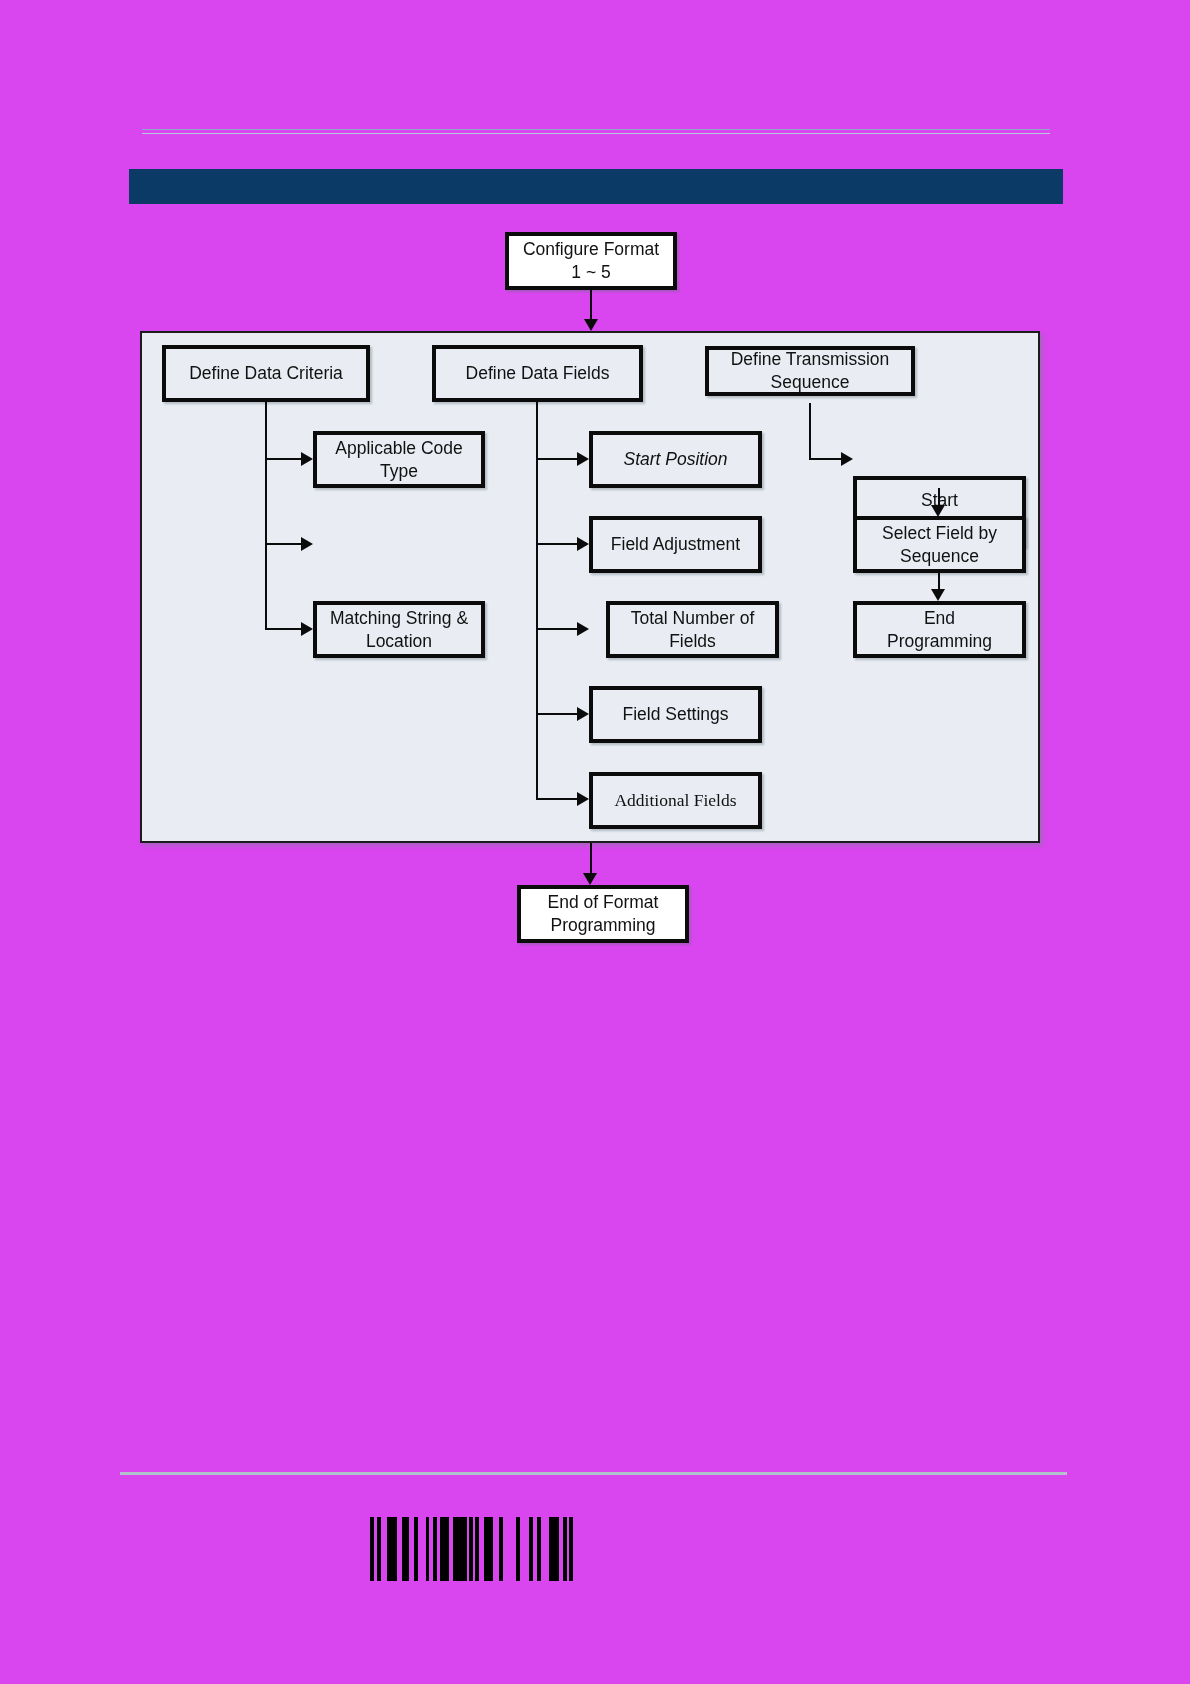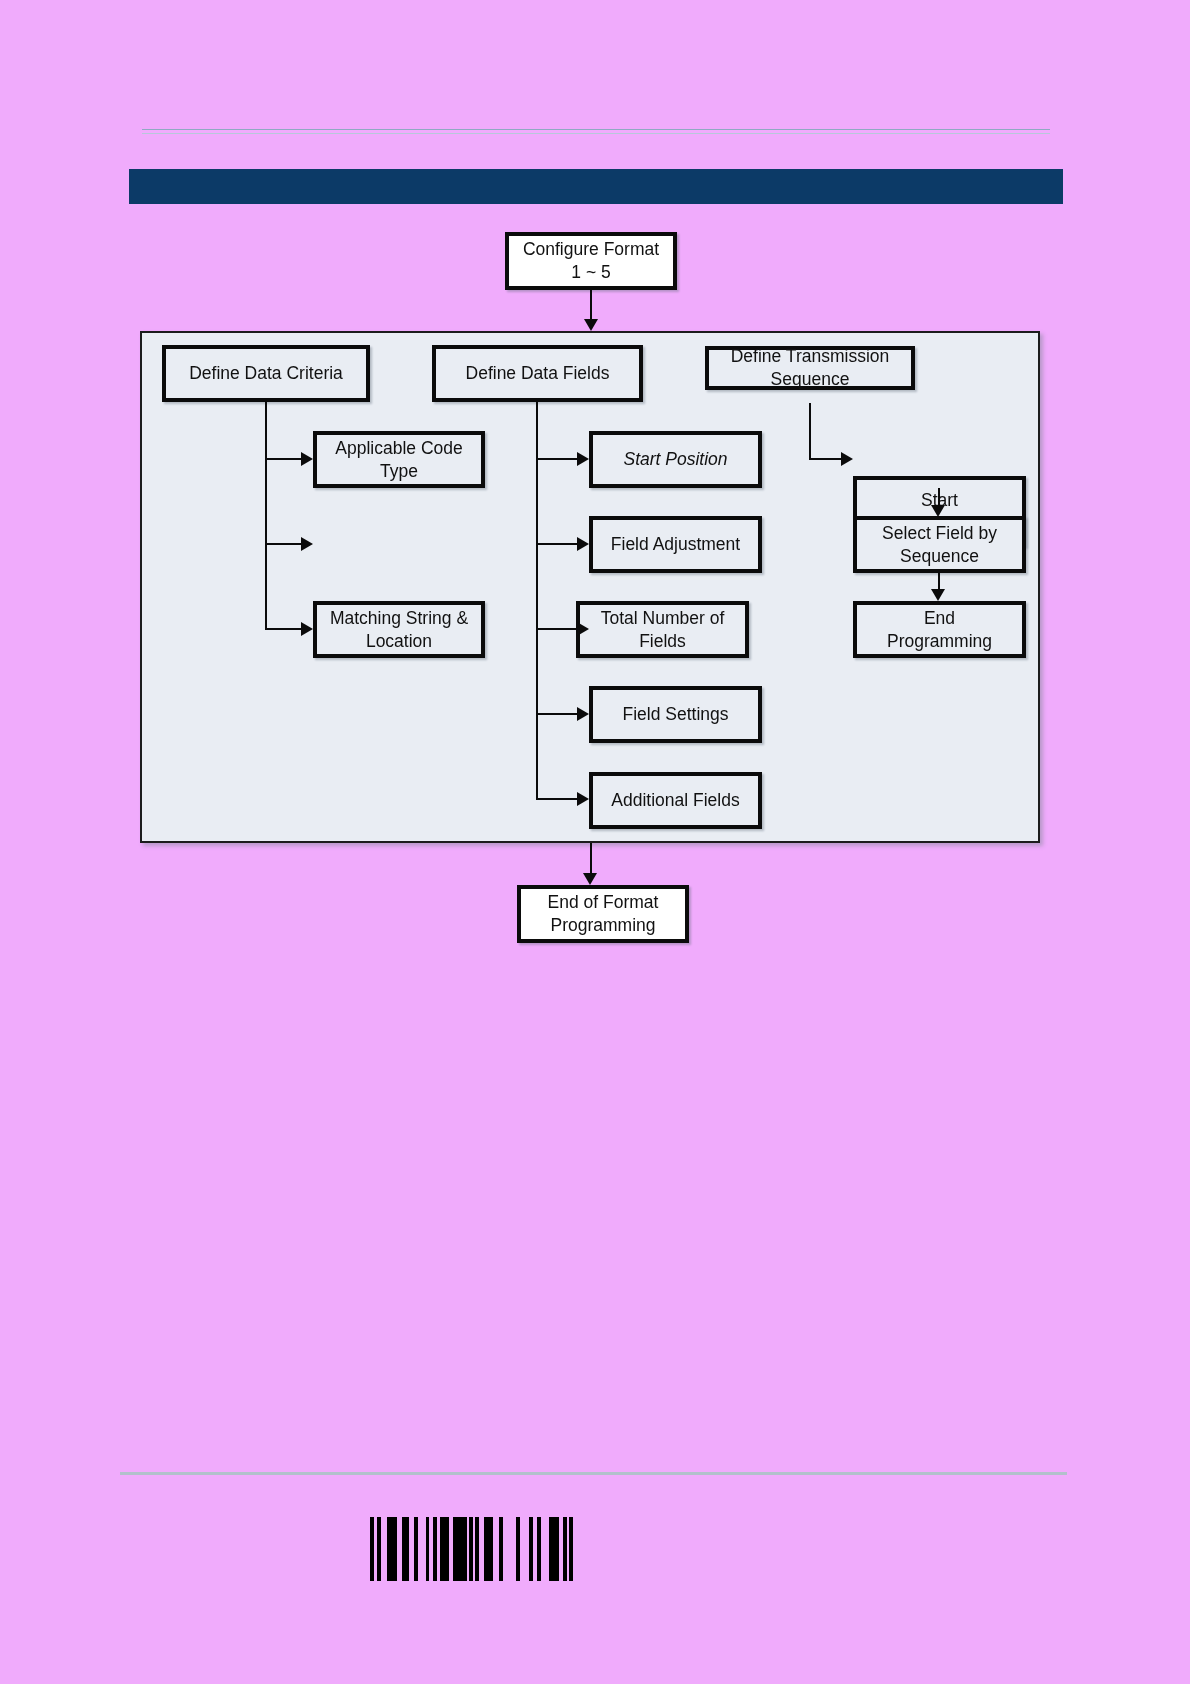--- a/index.html
+++ b/index.html
@@ -1,19 +1,19 @@
 <!DOCTYPE html>
 <html><head>
 <meta charset="utf-8">
 <style>
   html,body{margin:0;padding:0;background:#ffffff;}
   .page{
     position:relative;
     width:1190px;height:1684px;
-    background:#f0abfc;
+    background:#d946ef;
     font-family:"Liberation Sans", sans-serif;
     color:#111;
     overflow:hidden;
   }
   
   .top-rule{
     position:absolute;left:142px;top:129px;width:908px;height:3px;
     border-top:1px solid #8fa9c2;border-bottom:1px solid #b7c8da;
   }
   .bottom-rule{
@@ -71,34 +71,34 @@
   <div class="node outer" style="left:505px;top:232px;width:172px;height:58px;">Configure Format
 1 ~ 5</div>
 
   <div class="vline" style="left:590px;top:290px;height:30px;"></div>
   <div class="arr-down" style="left:584px;top:319px;"></div>
 
   <div class="flow-container"></div>
 
   <div class="node" style="left:162px;top:345px;width:208px;height:57px;">Define Data Criteria</div>
   <div class="node" style="left:432px;top:345px;width:211px;height:57px;">Define Data Fields</div>
-  <div class="node" style="left:705px;top:346px;width:210px;height:44px;">Define Transmission
+  <div class="node" style="left:705px;top:346px;width:210px;height:50px;">Define Transmission
 Sequence</div>
 
   <div class="node" style="left:313px;top:431px;width:172px;height:57px;">Applicable Code
 Type</div>
   <div class="node" style="left:313px;top:601px;width:172px;height:57px;">Matching String &amp;
 Location</div>
 
   <div class="node" style="left:589px;top:431px;width:173px;height:57px;font-style:italic;">Start Position</div>
   <div class="node" style="left:589px;top:516px;width:173px;height:57px;">Field Adjustment</div>
-  <div class="node" style="left:576px;top:601px;width:173px;height:57px;">Total Number of
+  <div class="node" style="left:606px;top:601px;width:173px;height:57px;">Total Number of
 Fields</div>
   <div class="node" style="left:589px;top:686px;width:173px;height:57px;">Field Settings</div>
-  <div class="node" style="left:589px;top:772px;width:173px;height:57px;">Additional Fields</div>
+  <div class="node" style="left:589px;top:772px;width:173px;height:57px;font-family:Liberation Serif, serif;">Additional Fields</div>
 
   <div class="node" style="left:853px;top:431px;width:173px;height:71px;margin-top:45px;">Start
 Programming</div>
   <div class="node" style="left:853px;top:516px;width:173px;height:57px;">Select Field by
 Sequence</div>
   <div class="node" style="left:853px;top:601px;width:173px;height:57px;">End
 Programming</div>
 
   <div class="vline" style="left:265px;top:402px;height:228px;"></div>
   <div class="hline" style="left:265px;top:458px;width:38px;"></div>

